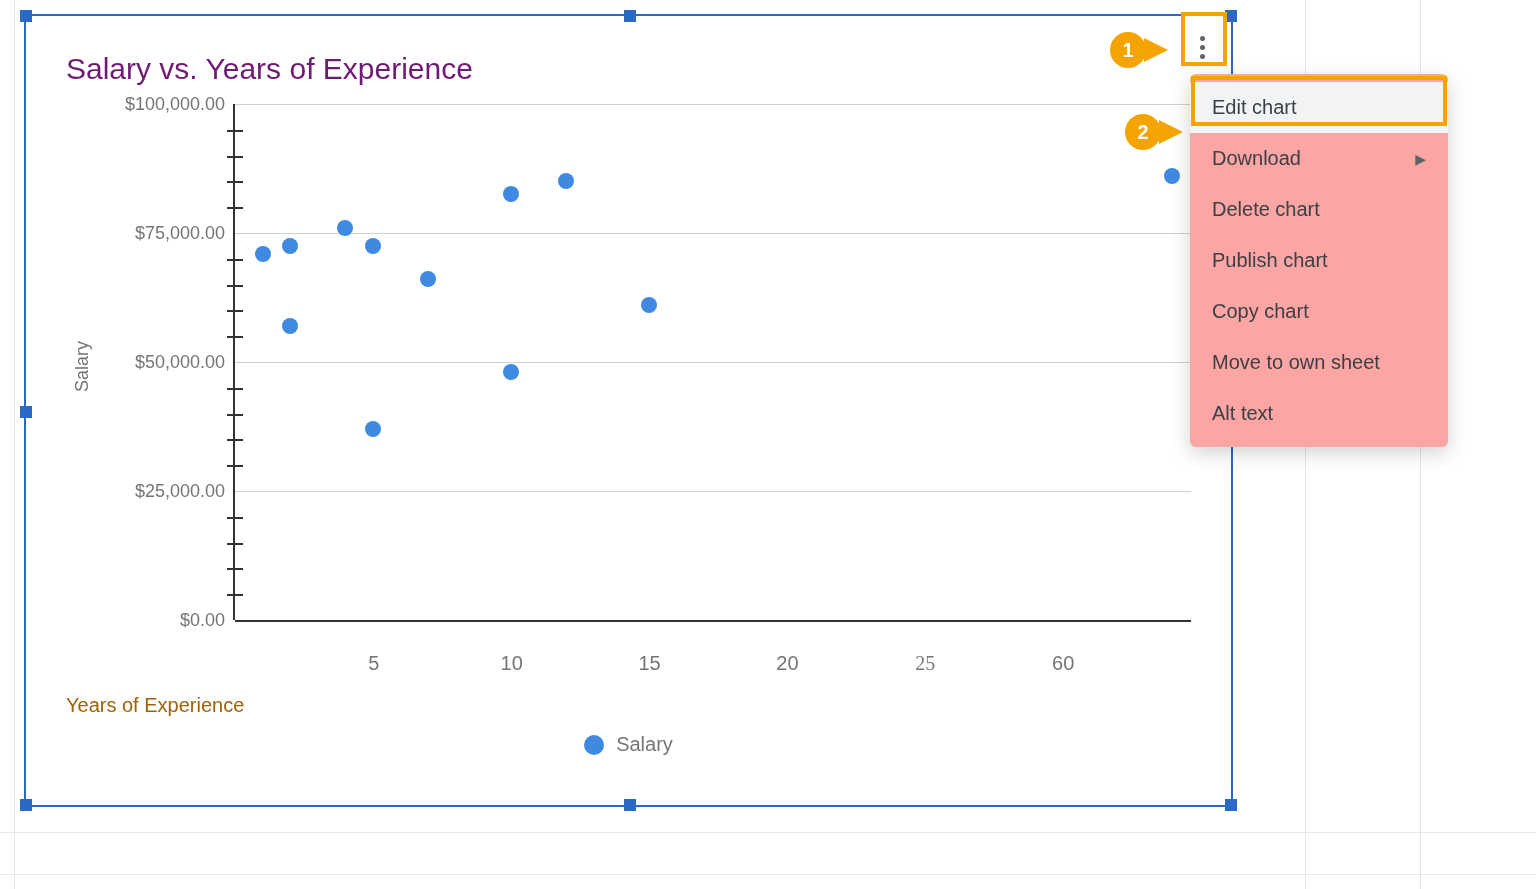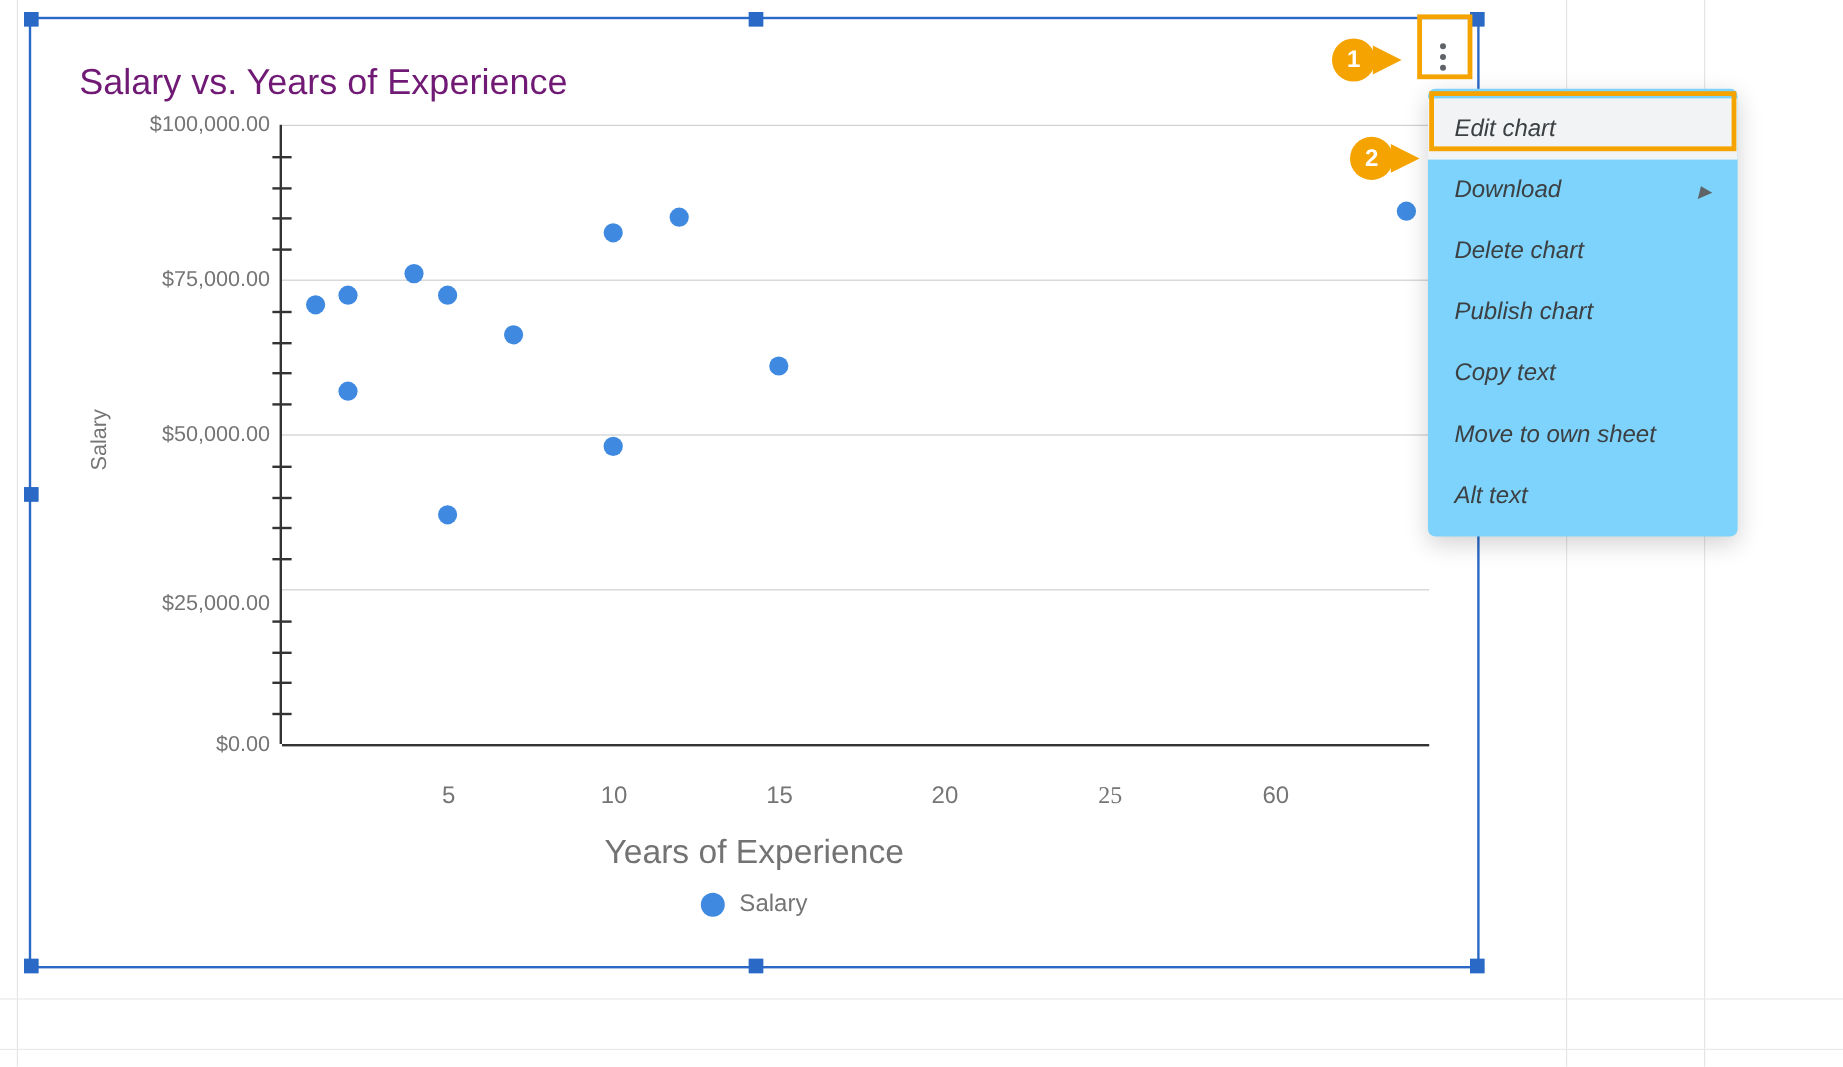--- a/index.html
+++ b/index.html
@@ -147,23 +147,23 @@
   }
   .x-tick-label {
     position: absolute;
     top: 6px;
     transform: translateX(-50%);
     font-size: 20px;
     color: #757575;
   }
 
   .x-axis-title {
-    text-align: center;
-    font-size: 28px;
-    color: #737373;
+    text-align: left;
+    font-size: 20px;
+    color: #a16207;
     margin-top: 12px;
   }
 
   .legend {
     display: flex;
     align-items: center;
     justify-content: center;
     gap: 12px;
     margin-top: 16px;
   }
@@ -191,26 +191,25 @@
   }
   .more-btn .d { width: 5px; height: 5px; border-radius: 50%; background: #5f6368; margin: 2px 0; }
   .more-btn .col { display: flex; flex-direction: column; align-items: center; }
 
   
   .context-menu {
     position: absolute;
     left: 1190px;
     top: 74px;
     width: 258px;
-    background: #7dd3fc;
+    background: #fca5a5;
     border-radius: 6px;
     box-shadow: 0 6px 20px rgba(0,0,0,0.18);
     padding: 8px 0;
     z-index: 50;
-    font-style: italic;
   }
   .menu-item {
     position: relative;
     padding: 14px 22px;
     font-size: 20px;
     color: #3c4043;
     cursor: pointer;
     display: flex;
     align-items: center;
     justify-content: space-between;
@@ -292,21 +291,21 @@
     </div>
   </div>
 
   <h1 class="chart-title">Salary vs. Years of Experience</h1>
 
   <div class="plot-wrapper">
     <div class="y-axis-title">Salary</div>
 
     <div class="y-tick-col" id="y-tick-col">
         <div class="y-tick-label" style="top: 534px;">$0.00</div>
-        <div class="y-tick-label" style="top: 405px; margin-top: 12px;">$25,000.00</div>
+        <div class="y-tick-label" style="top: 405px;">$25,000.00</div>
         <div class="y-tick-label" style="top: 276px; margin-left: 15px;">$50,000.00</div>
         <div class="y-tick-label" style="top: 147px;">$75,000.00</div>
         <div class="y-tick-label" style="top: 18px;">$100,000.00</div>
       </div>
 
     <div class="plot-area" id="plot-area">
       <div class="plot-inner" id="plot-inner">
           <div class="gridline axis" style="top: 516px;"></div>
           <div class="gridline" style="top: 387px;"></div>
           <div class="gridline" style="top: 258px;"></div>
@@ -369,21 +368,21 @@
       <span>Download</span>
       <span class="submenu-caret">▶</span>
     </div>
     <div class="menu-item">
       <span>Delete chart</span>
     </div>
     <div class="menu-item">
       <span>Publish chart</span>
     </div>
     <div class="menu-item">
-      <span>Copy text</span>
+      <span>Copy chart</span>
     </div>
     <div class="menu-item">
       <span>Move to own sheet</span>
     </div>
     <div class="menu-item">
       <span>Alt text</span>
     </div>
   </div>
 
 <div class="hl-box hl-1"></div>

